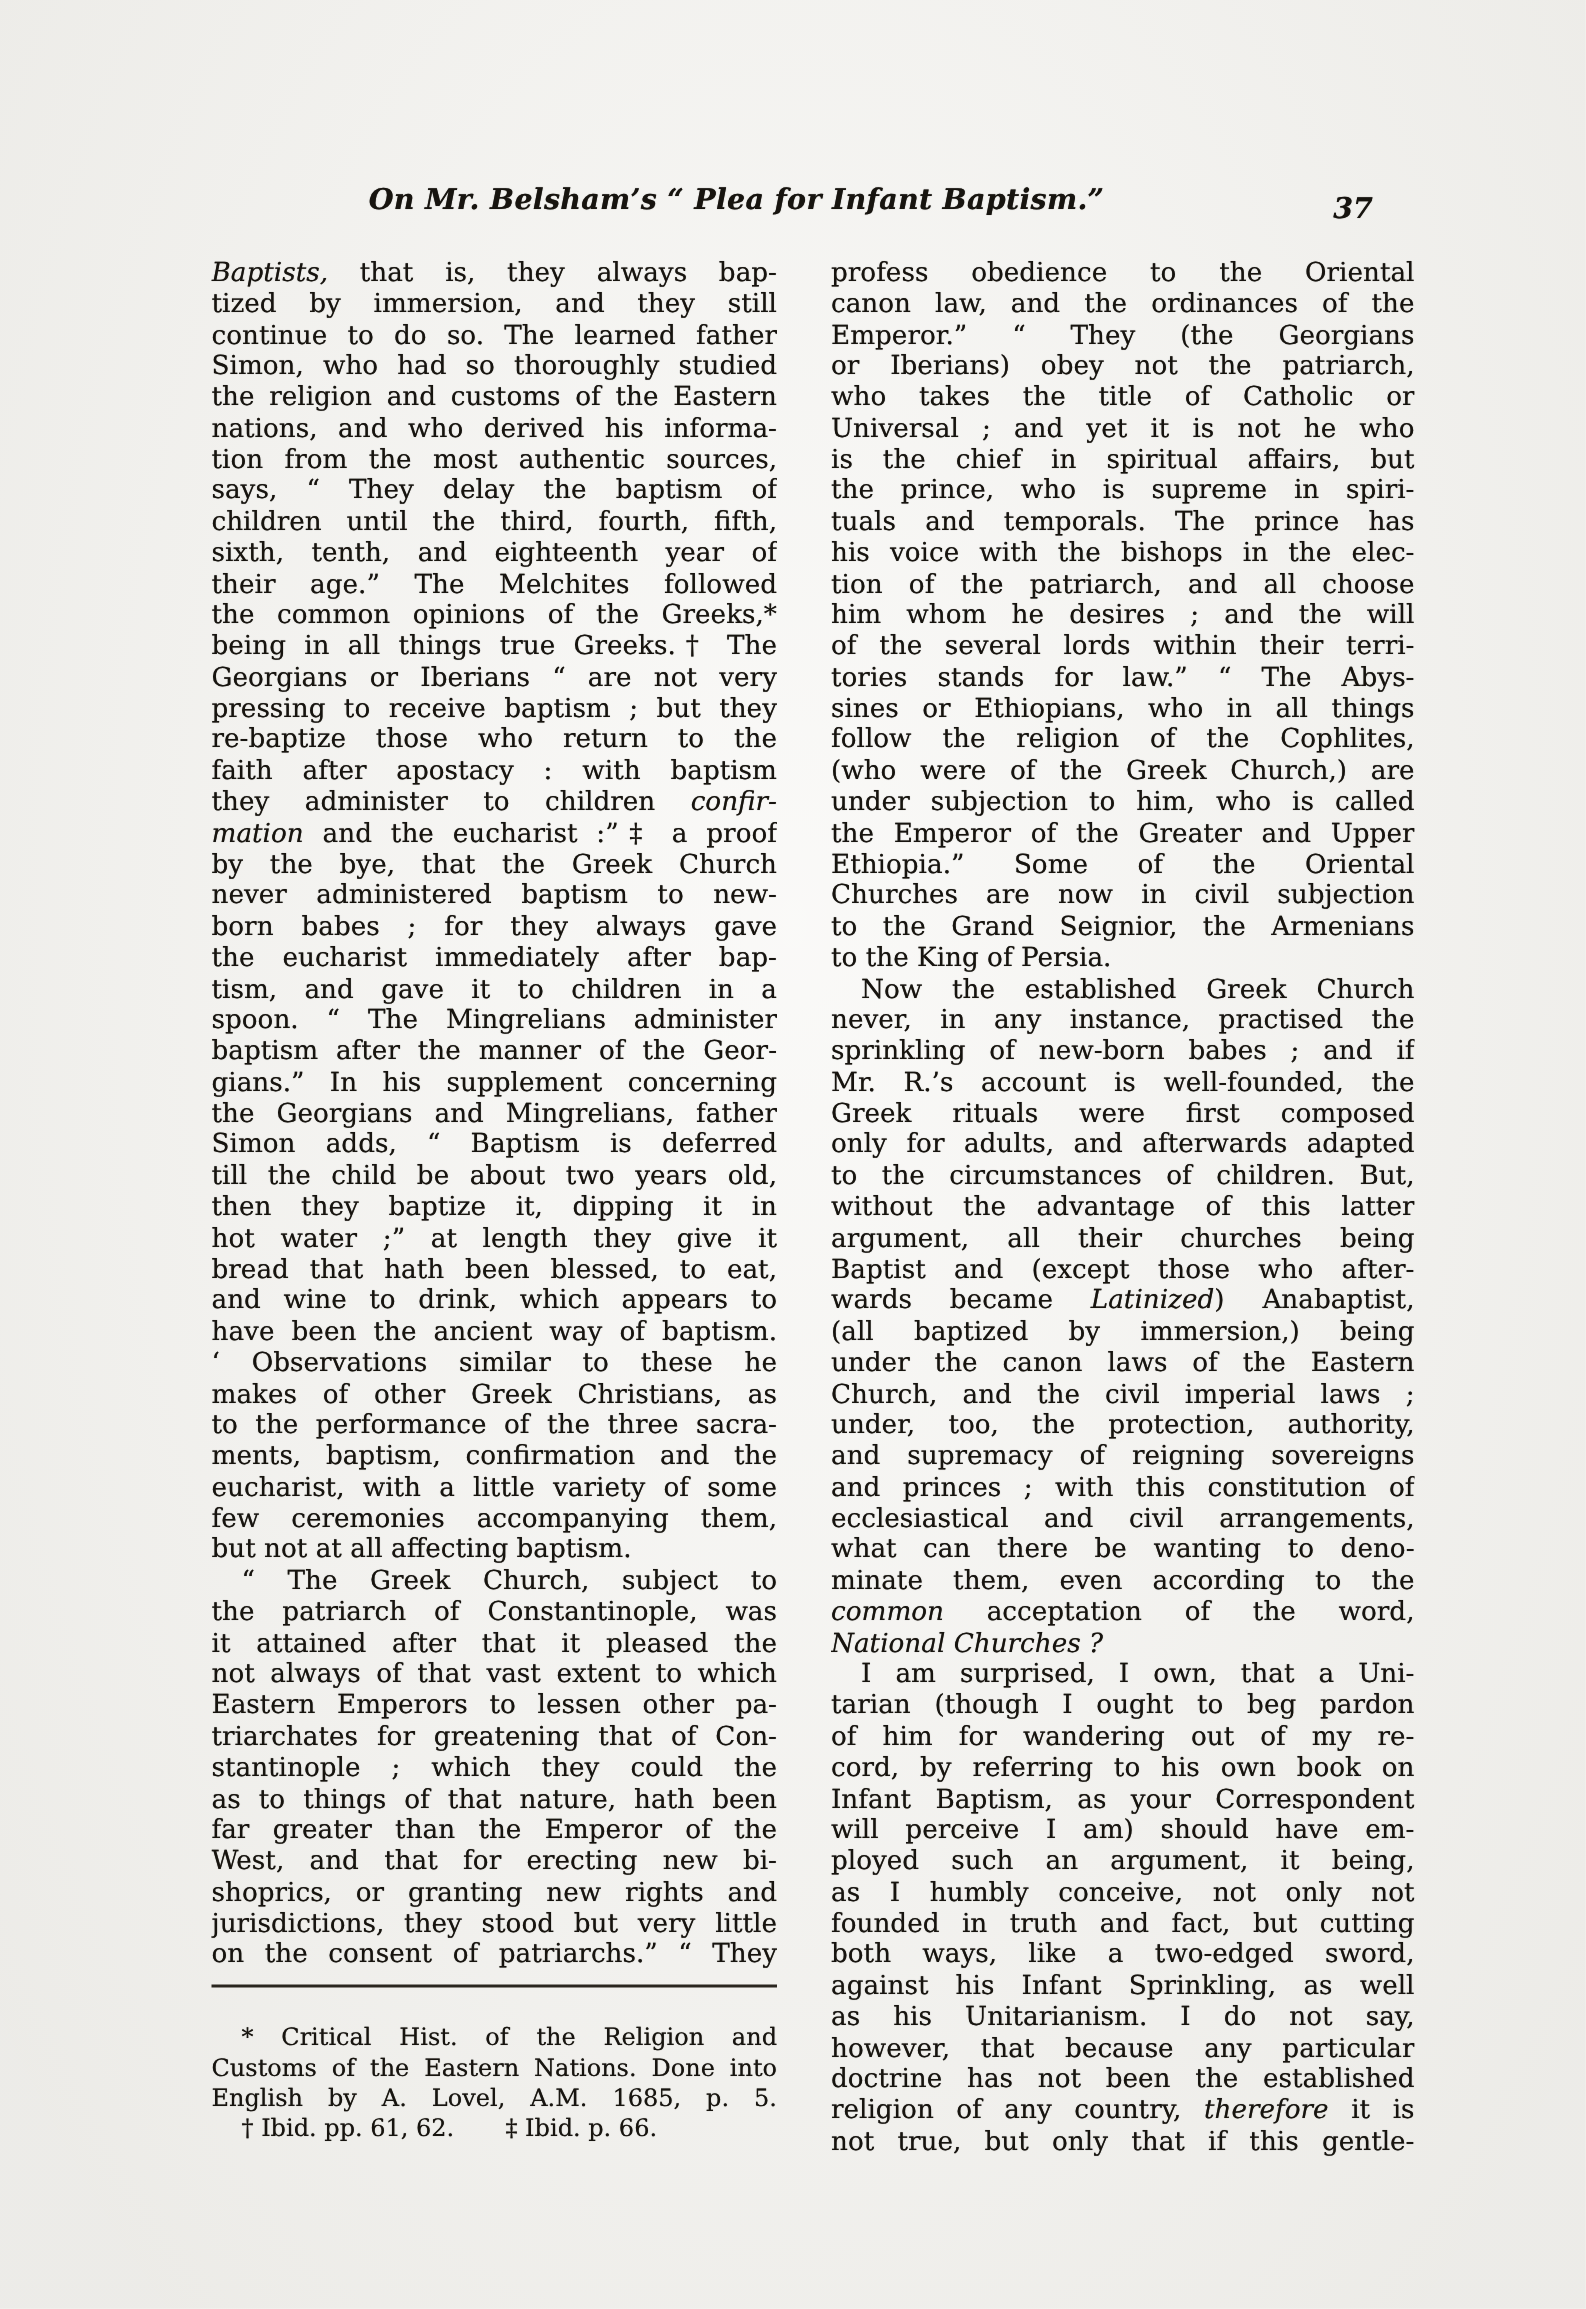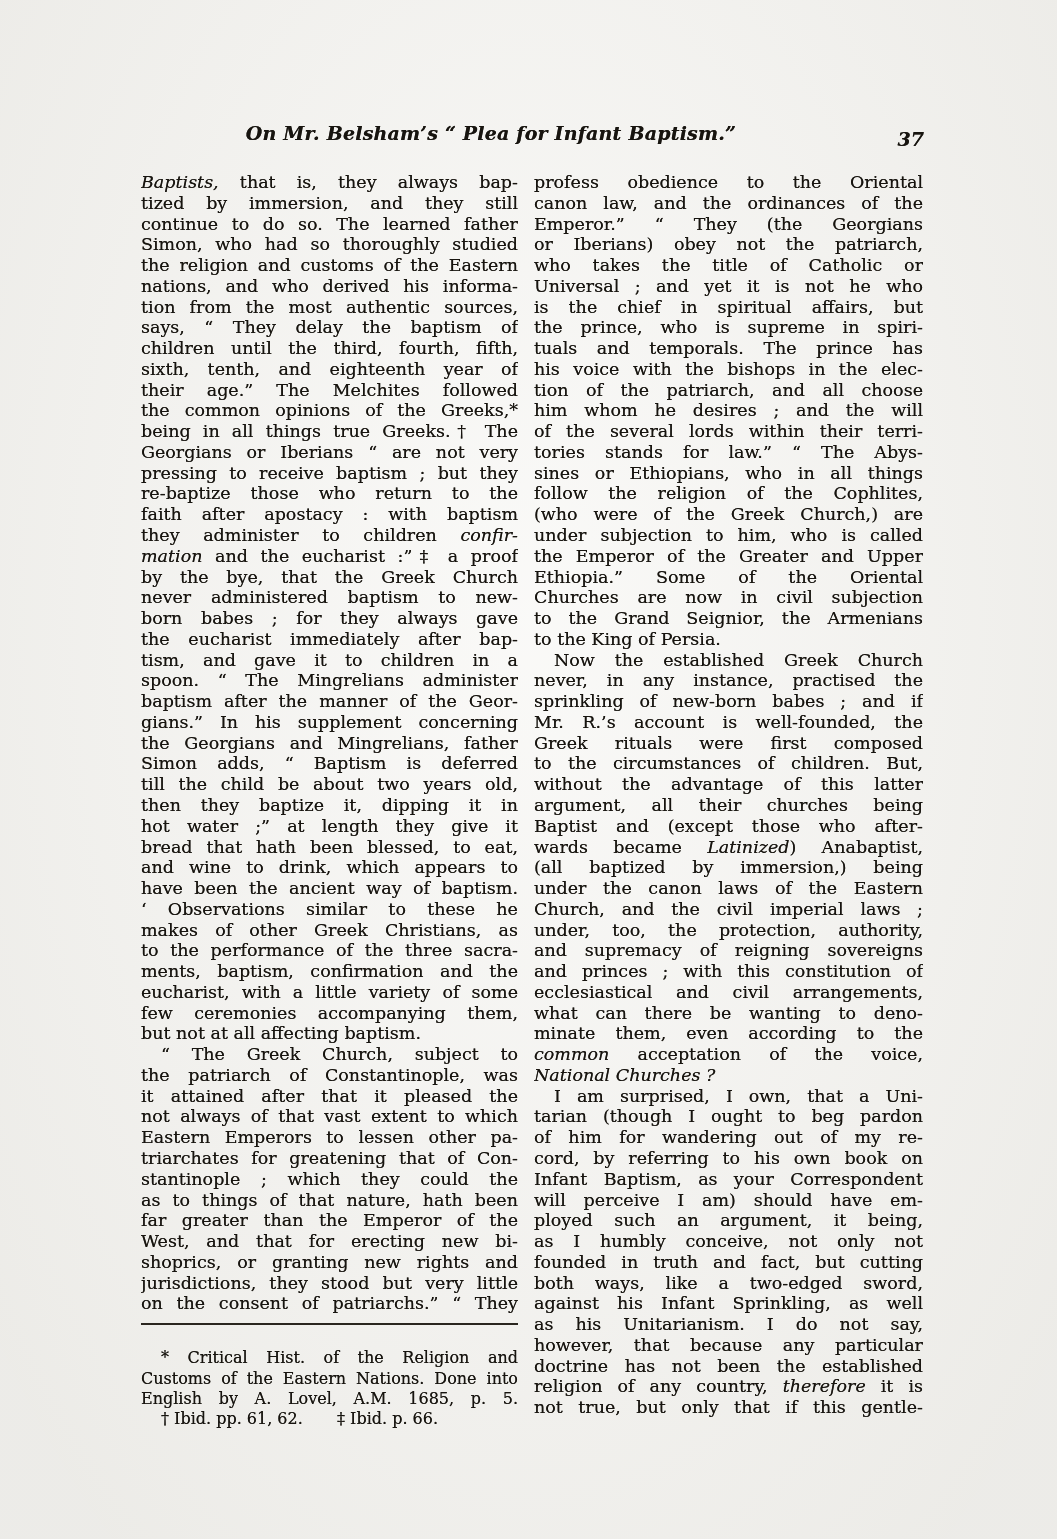--- a/index.html
+++ b/index.html
@@ -19,27 +19,27 @@
   }
   .running-head{
     position:absolute;top:122px;left:141px;width:700px;
     text-align:center;
     font-style:italic;font-weight:bold;font-size:19px;
     letter-spacing:0.2px;
     text-shadow:0 0 0.5px rgba(23,20,15,0.8);
   }
   .page-num{
     position:absolute;top:128px;left:880px;width:44px;
-    text-align:right;
+    text-align:center;
     font-weight:bold;font-size:19px;font-style:italic;
     text-shadow:0 0 0.5px rgba(23,20,15,0.8);
   }
   .columns{
     position:absolute;top:172px;left:141px;
-    display:flex;gap:16px;
+    display:flex;gap:36px;
   }
   .col{font-size:17.5px;}
   .col-left{width:377px;}
   .col-right{width:389px;}
   .line{
     height:20.78px;line-height:20.78px;
     text-align:justify;text-align-last:justify;
     overflow:hidden;white-space:nowrap;
     text-shadow:0 0 0.45px rgba(23,20,15,0.75);
   }
@@ -152,35 +152,36 @@
           <div class="line"><span>the Emperor of the Greater and Upper</span></div>
           <div class="line"><span>Ethiopia.” Some of the Oriental</span></div>
           <div class="line"><span>Churches are now in civil subjection</span></div>
           <div class="line"><span>to the Grand Seignior, the Armenians</span></div>
           <div class="line end"><span>to the King of Persia.</span></div>
           <div class="line ind"><span>Now the established Greek Church</span></div>
           <div class="line"><span>never, in any instance, practised the</span></div>
           <div class="line"><span>sprinkling of new-born babes ; and if</span></div>
           <div class="line"><span>Mr. R.’s account is well-founded, the</span></div>
           <div class="line"><span>Greek rituals were first composed</span></div>
+          <div class="line"><span>only for adults, and afterwards adapted</span></div>
           <div class="line"><span>to the circumstances of children. But,</span></div>
           <div class="line"><span>without the advantage of this latter</span></div>
           <div class="line"><span>argument, all their churches being</span></div>
           <div class="line"><span>Baptist and (except those who after-</span></div>
           <div class="line"><span>wards became </span><span class="it">Latinized</span><span>) Anabaptist,</span></div>
           <div class="line"><span>(all baptized by immersion,) being</span></div>
           <div class="line"><span>under the canon laws of the Eastern</span></div>
           <div class="line"><span>Church, and the civil imperial laws ;</span></div>
           <div class="line"><span>under, too, the protection, authority,</span></div>
           <div class="line"><span>and supremacy of reigning sovereigns</span></div>
           <div class="line"><span>and princes ; with this constitution of</span></div>
           <div class="line"><span>ecclesiastical and civil arrangements,</span></div>
           <div class="line"><span>what can there be wanting to deno-</span></div>
           <div class="line"><span>minate them, even according to the</span></div>
-          <div class="line"><span class="it">common</span><span> acceptation of the voice,</span></div>
+          <div class="line"><span class="it">common</span><span> acceptation of the word,</span></div>
           <div class="line end"><span class="it">National Churches ?</span></div>
           <div class="line ind"><span>I am surprised, I own, that a Uni-</span></div>
           <div class="line"><span>tarian (though I ought to beg pardon</span></div>
           <div class="line"><span>of him for wandering out of my re-</span></div>
           <div class="line"><span>cord, by referring to his own book on</span></div>
           <div class="line"><span>Infant Baptism, as your Correspondent</span></div>
           <div class="line"><span>will perceive I am) should have em-</span></div>
           <div class="line"><span>ployed such an argument, it being,</span></div>
           <div class="line"><span>as I humbly conceive, not only not</span></div>
           <div class="line"><span>founded in truth and fact, but cutting</span></div>

